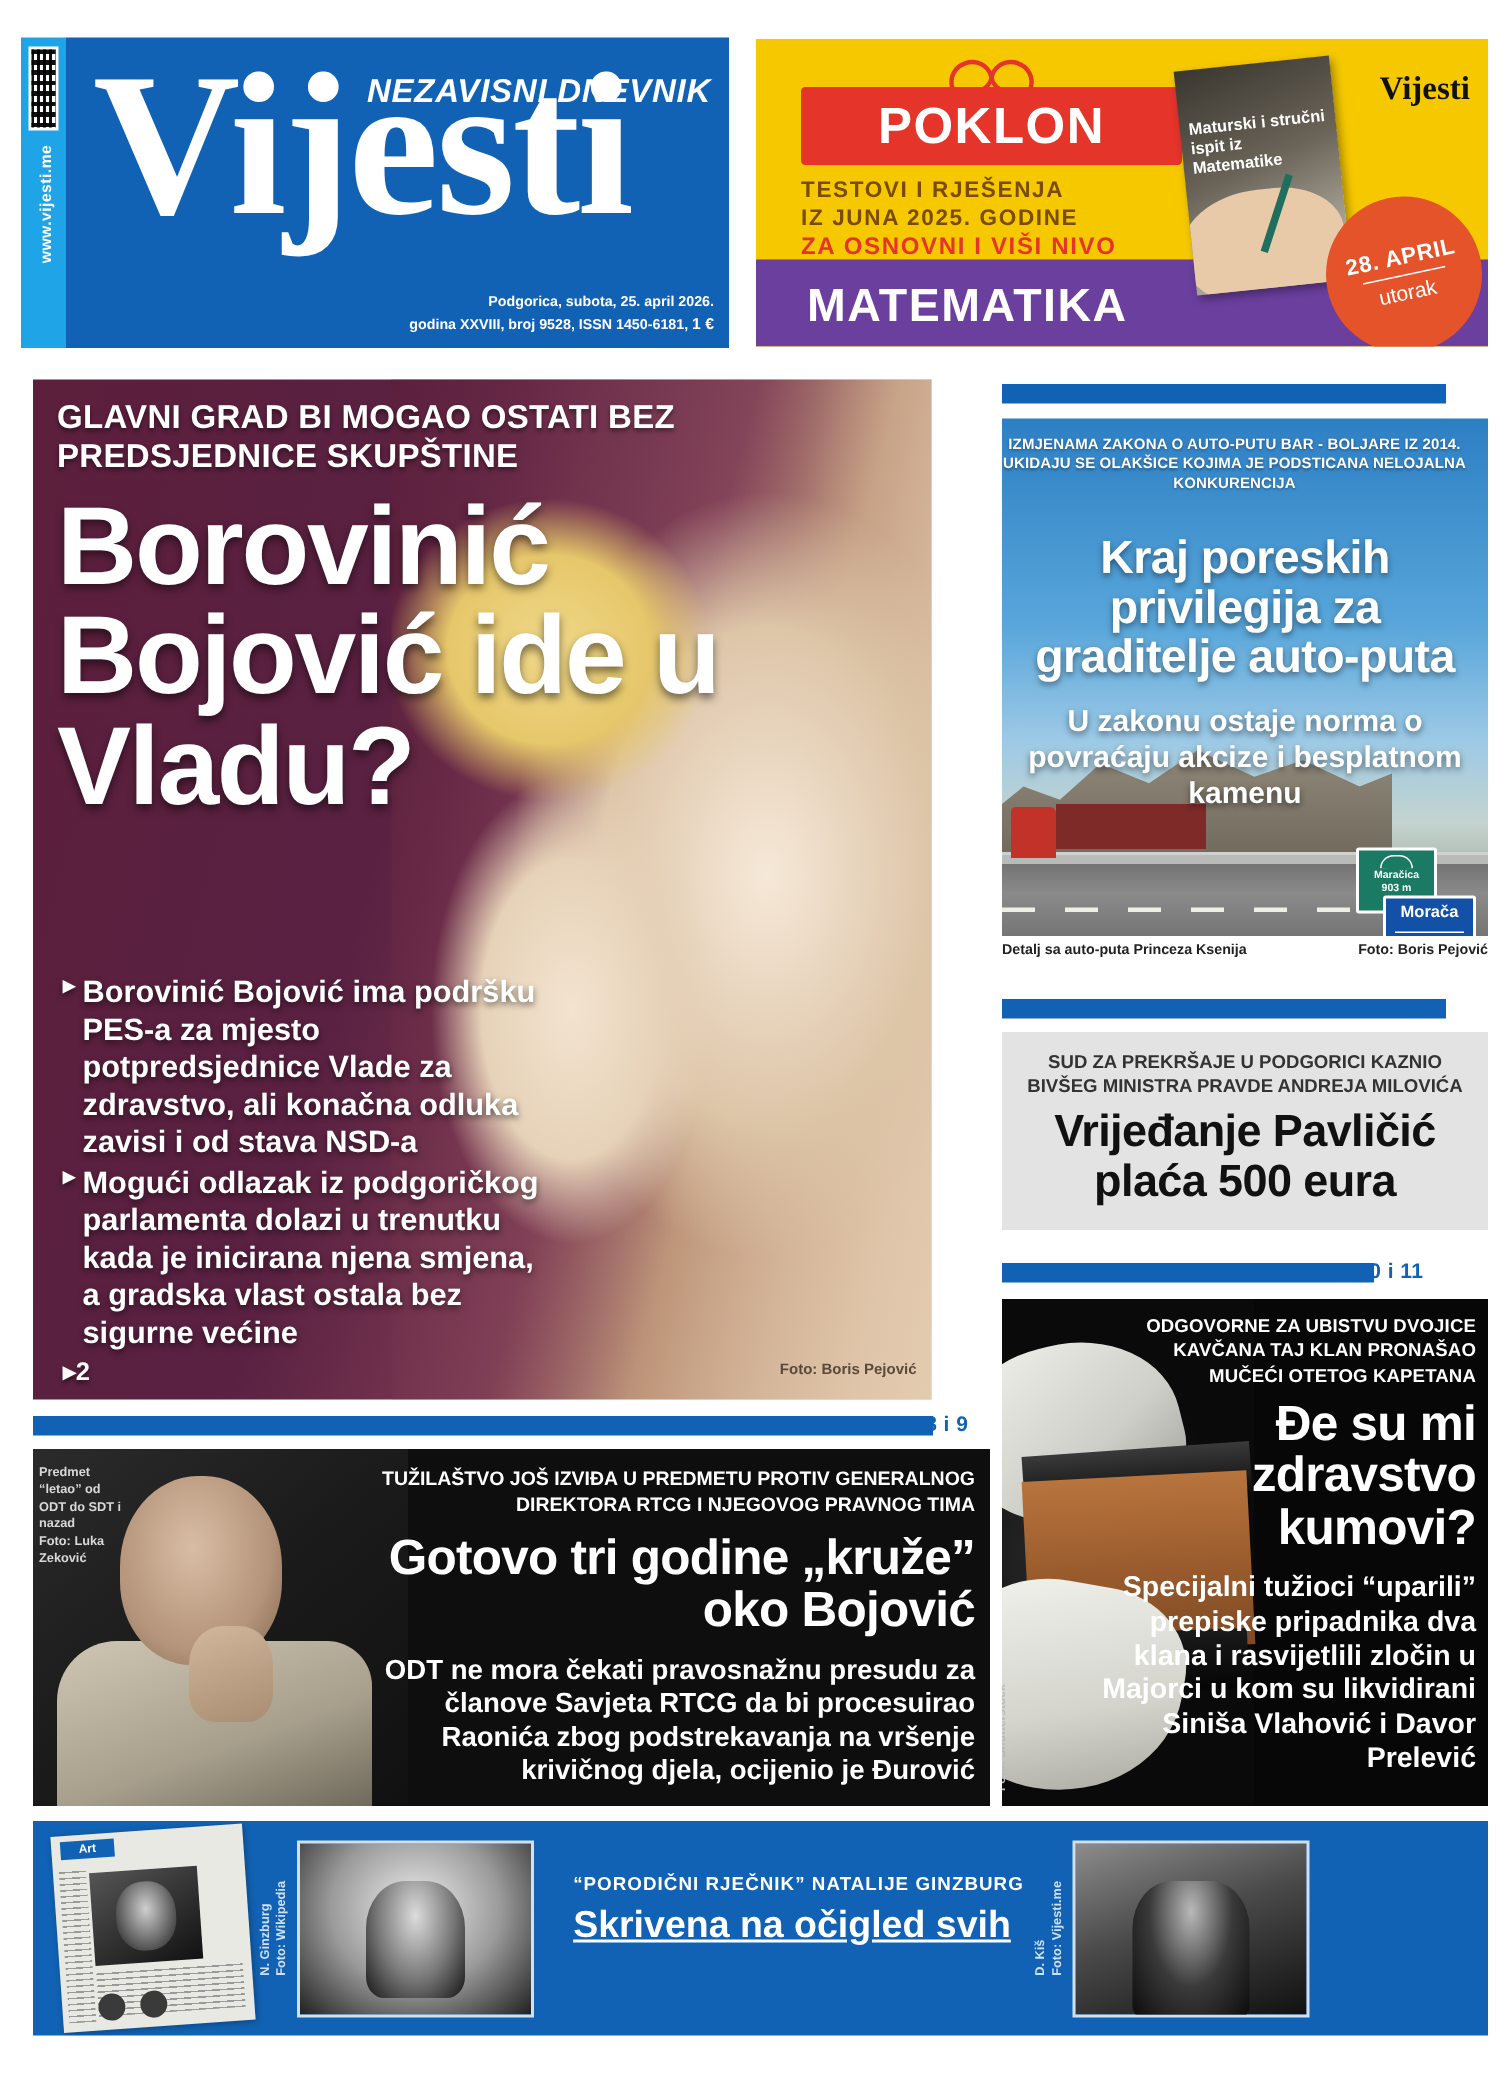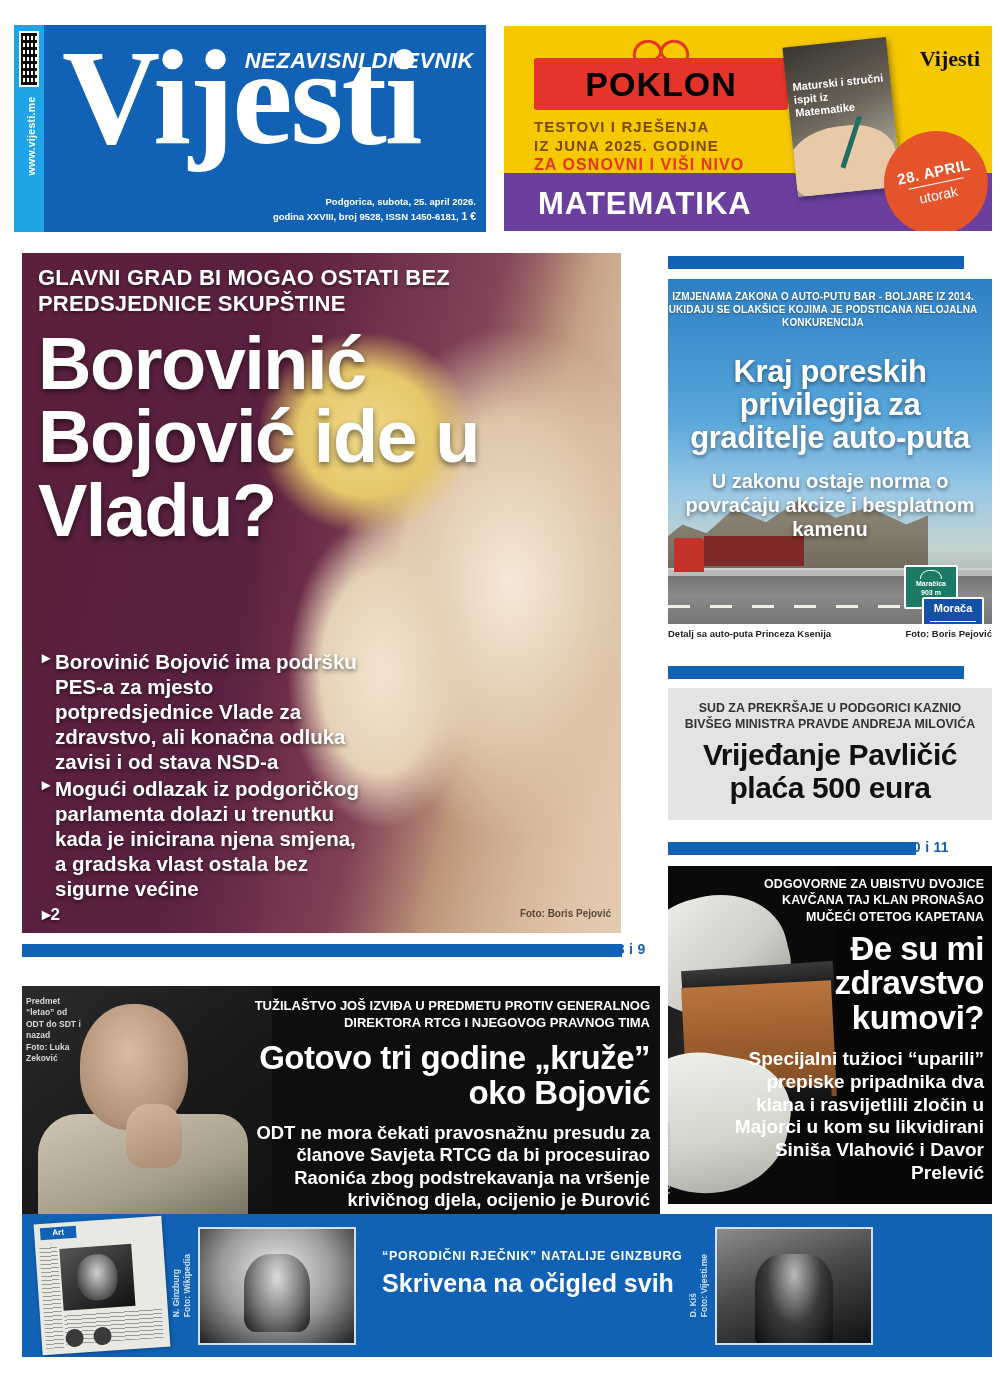--- a/index.html
+++ b/index.html
@@ -63,21 +63,21 @@
   }
   .ad-purple {
     position: absolute; left: 0; bottom: 0; width: 100%; height: 58px;
     background: #6a3f9e;
   }
   .ad-ribbon {
     position: absolute; left: 30px; top: 32px; width: 254px; height: 52px;
     background: #e5342a; border-radius: 3px;
     display: flex; align-items: center; justify-content: center;
   }
-  .ad-ribbon span { color: #000000; font-size: 34px; font-weight: 700; letter-spacing: 1px; }
+  .ad-ribbon span { color: #ffffff; font-size: 34px; font-weight: 700; letter-spacing: 1px; }
   .ad-bow {
     position: absolute; left: 128px; top: 12px; width: 58px; height: 22px;
   }
   .ad-bow::before, .ad-bow::after {
     content: ""; position: absolute; top: 2px; width: 24px; height: 18px;
     border: 3px solid #e5342a; border-radius: 50% 50% 50% 50% / 60% 60% 40% 40%;
   }
   .ad-bow::before { left: 0; transform: rotate(-18deg); }
   .ad-bow::after  { right: 0; transform: rotate(18deg); }
   .ad-l1, .ad-l2 { position: absolute; left: 30px; color: #7a4b00; font-size: 15px; font-weight: 700; letter-spacing: 1.1px; }
@@ -296,21 +296,21 @@
     text-align: right; letter-spacing: -.5px;
   }
   .r3-sub {
     position: absolute; right: 8px; top: 182px; width: 250px;
     color: #fff; font-size: 19px; font-weight: 700; line-height: 1.2; text-align: right;
   }
 
   
   .ra {
     position: absolute; left: 22px; top: 966px; width: 638px; height: 238px;
-    background: #0e0e0e; overflow: hidden; margin-top: 20px;
+    background: #0e0e0e; overflow: hidden;
   }
   .ra-photo {
     position: absolute; left: 0; top: 0; width: 250px; height: 100%;
     background: linear-gradient(140deg,#2b2b2b 0%, #1a1a1a 50%, #111 100%);
   }
   .ra-head {
     position:absolute; left:58px; top:18px; width:108px; height:126px;
     background: radial-gradient(ellipse at 45% 38%, #d8bda4 0%, #b4947a 62%, #7d6450 100%);
     border-radius: 48% 48% 44% 44%;
   }
@@ -372,21 +372,21 @@
   .st-paper .lines2 {
     position:absolute; left:24px; top:92px; right:6px; height:30px;
     background: repeating-linear-gradient(0deg,#9a9a9a 0 1px, transparent 1px 4px);
   }
   .st-paper .dots { position:absolute; left:24px; bottom:6px; display:flex; gap:10px; }
   .st-paper .dots i { width:18px; height:18px; border-radius:50%; background:#3a3a3a; display:block; }
 
   .st-txt { flex: 0 0 auto; padding: 34px 0 0 26px; color: #fff; }
   .st-k { font-size: 12.5px; font-weight: 700; letter-spacing: .7px; line-height: 1.35; }
   .st-a { font-size: 12.5px; font-weight: 600; letter-spacing: .7px; margin-top: 12px; }
-  .st-t { font-size: 25px; font-weight: 700; margin-top: 5px; line-height: 1.1; }
+  .st-t { font-size: 25px; font-weight: 700; margin-top: 5px; line-height: 1.1; text-decoration: underline; }
 
   .st-credit {
     writing-mode: vertical-rl; transform: rotate(180deg);
     color: #cfe0f2; font-size: 8.5px; font-weight: 600; line-height: 1.3;
     align-self: center; margin: 0 5px; white-space: pre-line;
   }
   .st-photo {
     align-self: center; width: 158px; height: 118px; flex: 0 0 158px;
     border: 2px solid #cfe0f2;
     background: radial-gradient(ellipse at 50% 38%, #efefef 0%, #9a9a9a 52%, #202020 100%);

